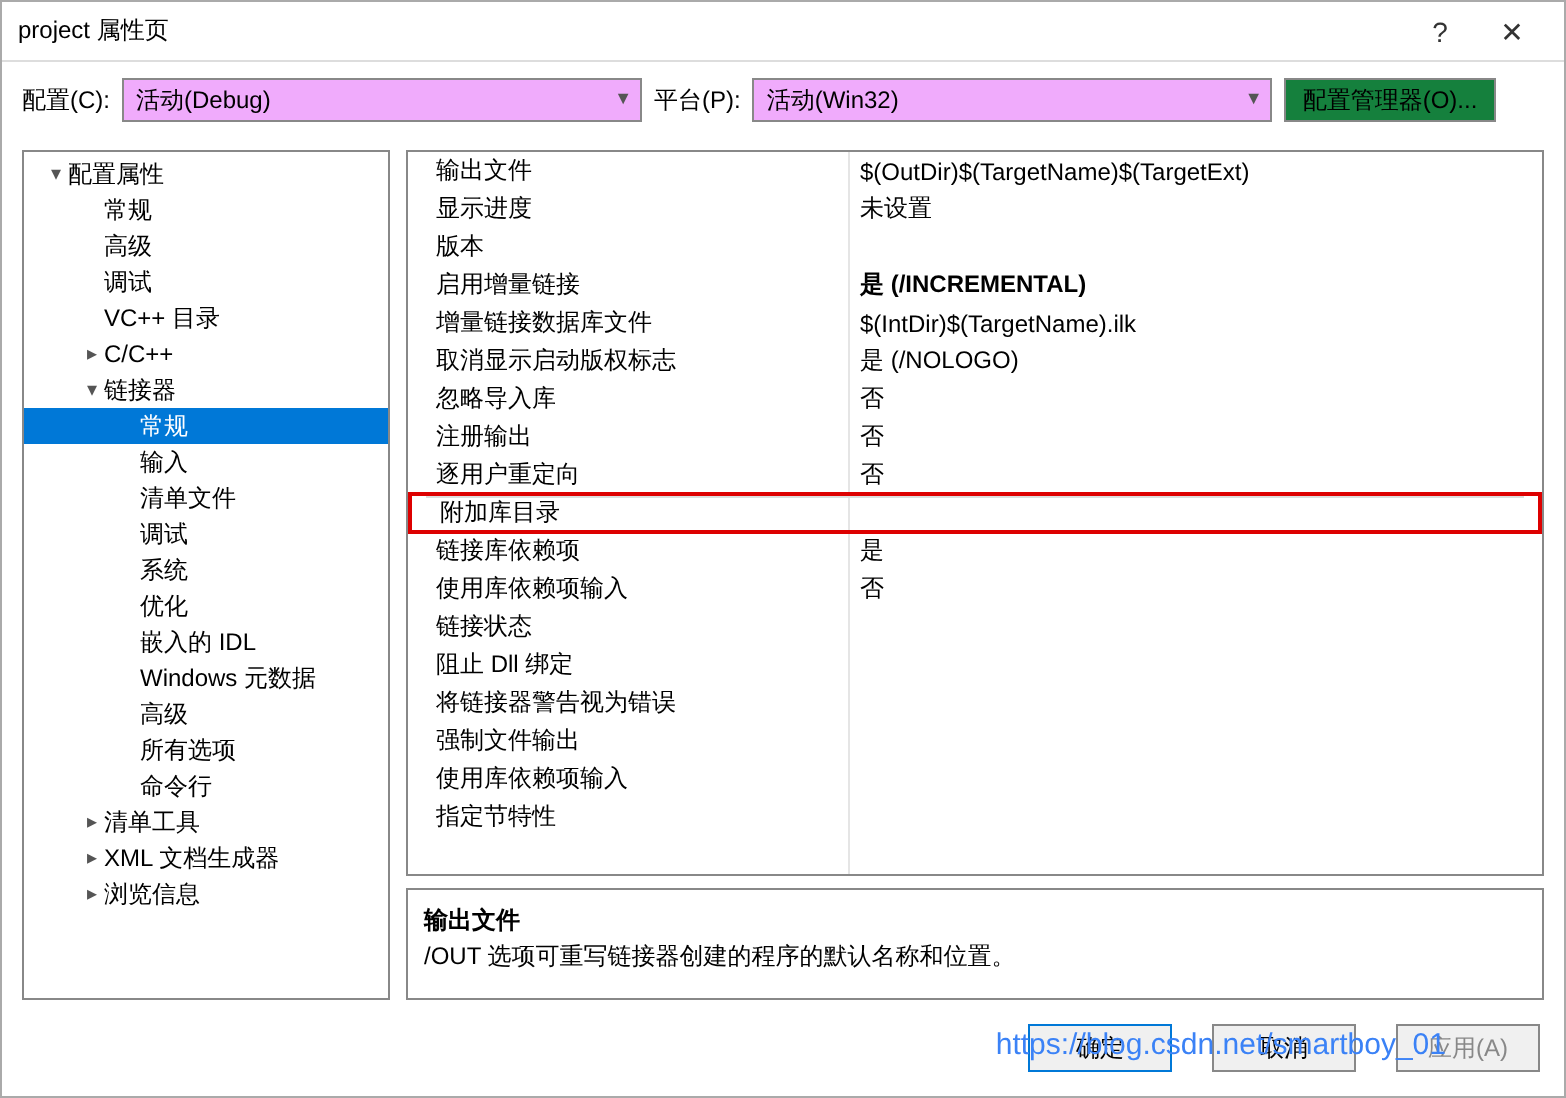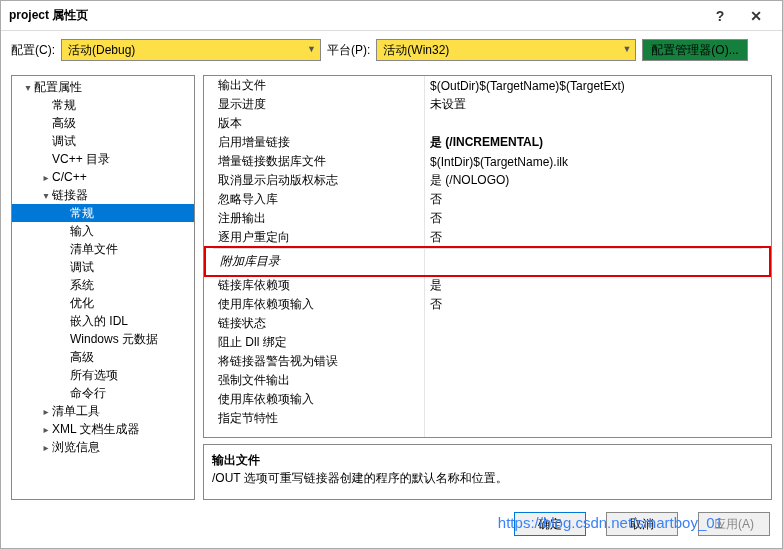--- a/index.html
+++ b/index.html
@@ -1,44 +1,44 @@
 <!DOCTYPE html>
 <html><head>
 <meta charset="utf-8">
 <style>
 * { box-sizing: border-box; margin: 0; padding: 0; }
 body { font-family: "Microsoft YaHei", "Segoe UI", sans-serif; font-size: 12px; background: #fff; color: #000; width: 783px; height: 549px; overflow: hidden; }
 .window { width: 783px; height: 549px; border: 1px solid #aaa; display: flex; flex-direction: column; }
-.titlebar { display: flex; align-items: center; height: 30px; padding: 0 8px; border-bottom: 1px solid #ddd; font-weight: bold; }
+.titlebar { display: flex; align-items: center; height: 30px; padding: 0 8px; border-bottom: 1px solid #ddd; }
 .titlebar .title { flex: 1; font-size: 12px; }
 .titlebar .btn { width: 36px; text-align: center; font-size: 14px; color: #333; }
 .toolbar { display: flex; align-items: center; padding: 8px 10px; gap: 6px; }
 .toolbar label { font-size: 12px; }
-.combo { position: relative; border: 1px solid #888; background: #fde047; height: 22px; display: flex; align-items: center; padding: 0 20px 0 6px; font-size: 12px; }
+.combo { position: relative; border: 1px solid #888; background: #f0abfc; height: 22px; display: flex; align-items: center; padding: 0 20px 0 6px; font-size: 12px; }
 .combo .arrow { position: absolute; right: 4px; top: 4px; font-size: 9px; color: #555; }
 .combo.config { width: 260px; }
 .combo.platform { width: 260px; text-align: center; }
 .cfg-btn { border: 1px solid #888; background: #15803d; height: 22px; padding: 0 8px; font-size: 12px; }
 .body { flex: 1; display: flex; padding: 6px 10px 4px 10px; gap: 8px; overflow: hidden; }
 .tree-panel { width: 184px; border: 1px solid #888; overflow-y: auto; padding-top: 2px; }
 .tree-item { display: flex; align-items: center; height: 18px; font-size: 12px; white-space: nowrap; cursor: default; }
 .tree-item .exp { width: 12px; text-align: center; color: #555; font-size: 10px; display: inline-block; }
 .tree-item.selected { background: #0078d7; color: #fff; }
 .tree-item.d1 { padding-left: 10px; }
 .tree-item.d2 { padding-left: 28px; }
 .tree-item.d3 { padding-left: 46px; }
 .right-panel { flex: 1; display: flex; flex-direction: column; gap: 6px; overflow: hidden; justify-content: center; }
 .prop-grid { flex: 1; border: 1px solid #888; overflow-y: auto; position: relative; }
 .prop-row { display: flex; height: 19px; align-items: center; font-size: 12px; }
 .split-line { position: absolute; left: 220px; top: 0; bottom: 0; width: 1px; background: #e5e5e5; }
 .inner-divider { position: absolute; left: 7px; right: 7px; top: 0; height: 1px; background: #ddd; }
 .prop-row .name { width: 220px; padding-left: 14px; }
 .prop-row .val { flex: 1; padding-left: 6px; }
 .prop-row .val.bold { font-weight: bold; }
-.prop-row.highlight { border: 2px solid #d00; height: 31px; margin: -1px 0; position: relative; z-index: 2; font-style: italic; }
+.prop-row.highlight { border: 2px solid #d00; height: 21px; margin: -1px 0; position: relative; z-index: 2; }
 .desc-panel { border: 1px solid #888; padding: 6px 8px; font-size: 12px; line-height: 1.5; height: 56px; }
 .desc-panel .dt { font-weight: bold; }
 .footer { display: flex; justify-content: flex-end; align-items: center; gap: 20px; padding: 8px 12px 12px; }
 .footer button { min-width: 72px; height: 24px; border: 1px solid #888; background: #f0f0f0; font-size: 12px; font-family: inherit; }
 .footer button.primary { border: 1.5px solid #0078d7; }
 .footer button:disabled { color: #888; }
 .watermark { position: absolute; right: 60px; bottom: 18px; color: #3b82f6; font-size: 15px; pointer-events: none; }
 </style>
 </head>
 <body>

